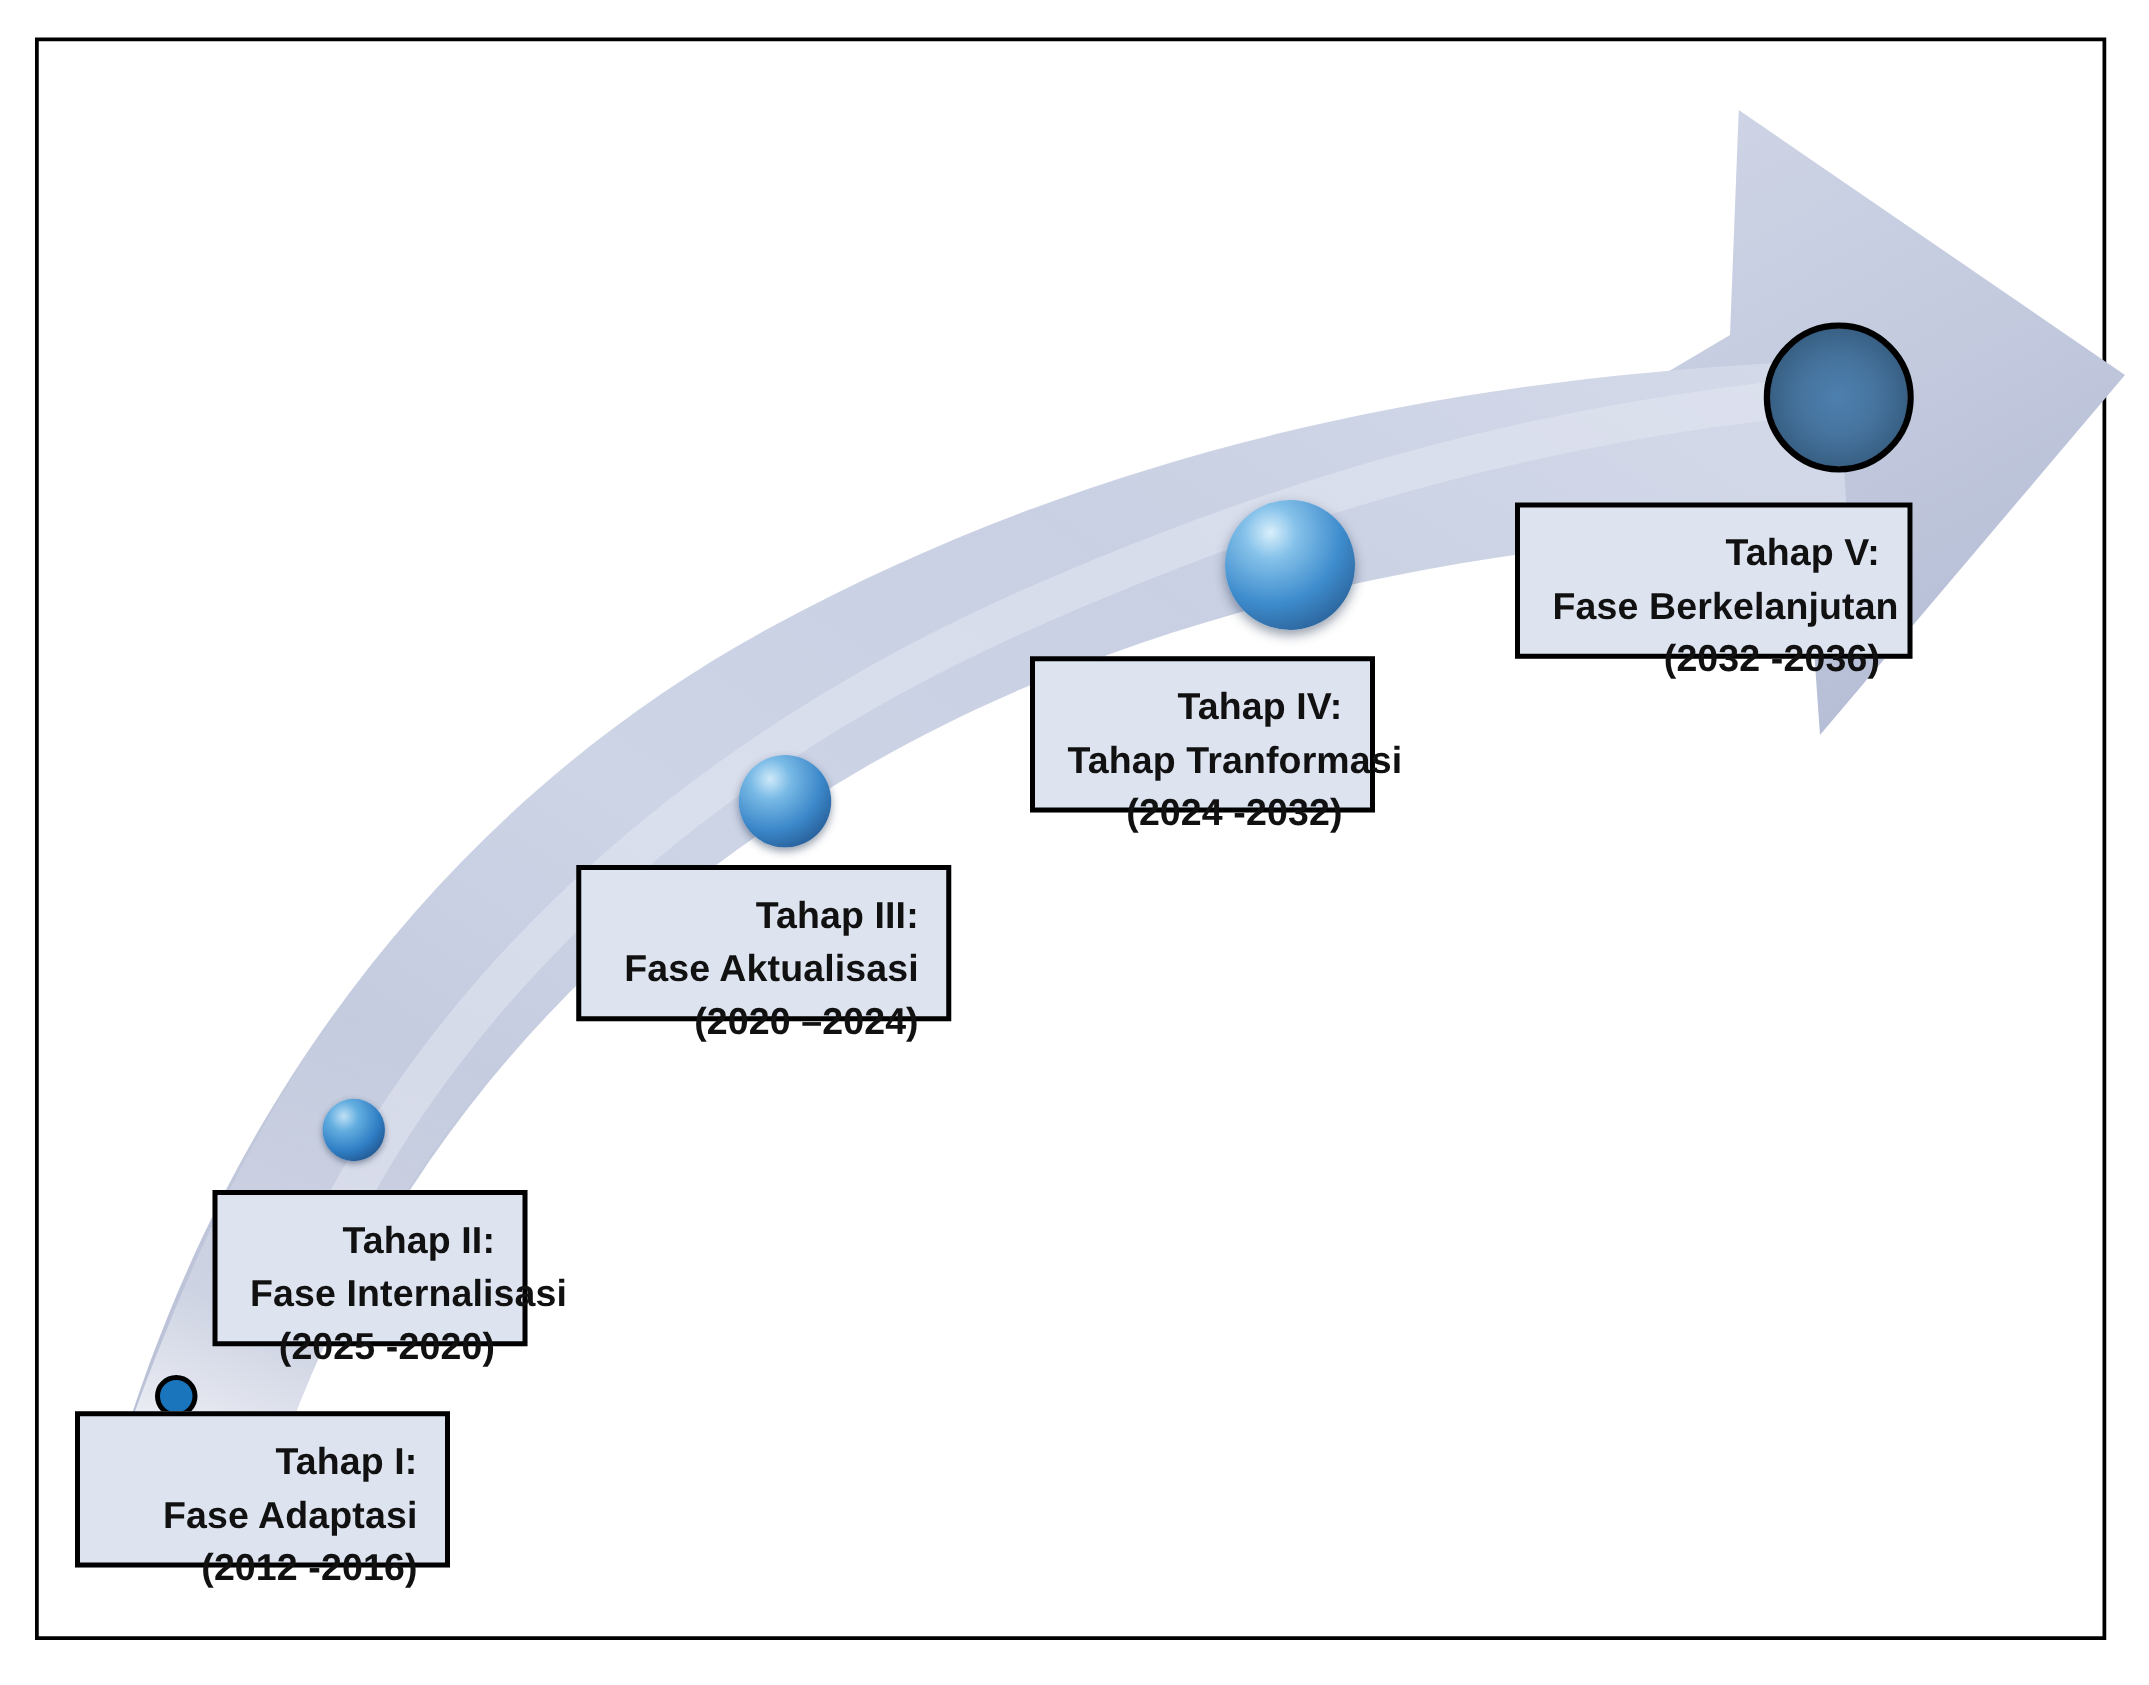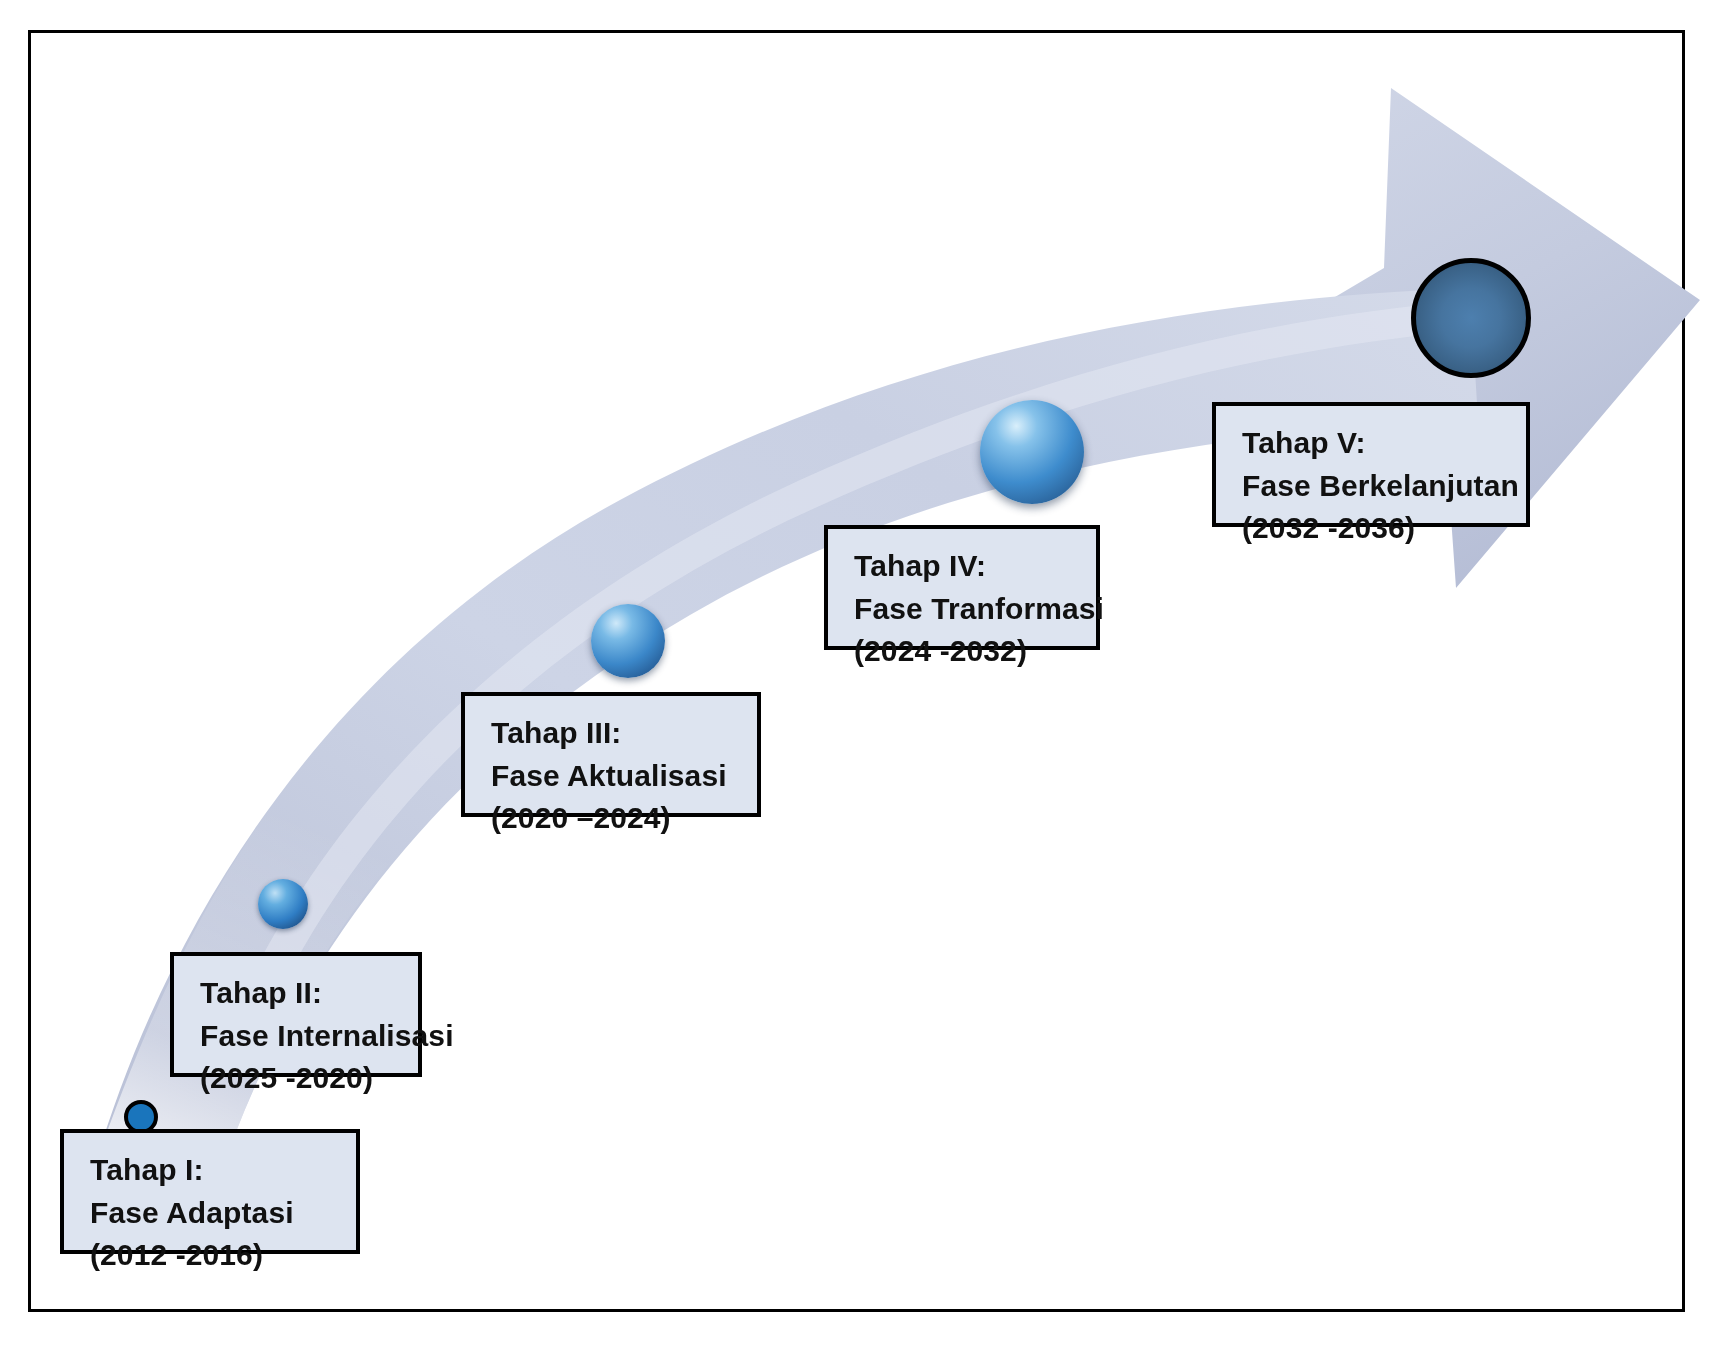--- a/index.html
+++ b/index.html
@@ -41,20 +41,21 @@
     background: #dde4f0;
     border: 4px solid #000000;
     padding: 16px 22px 16px 26px;
     color: #111111;
     font-weight: bold;
     line-height: 1.42;
     font-size: 30px;
     letter-spacing: 0.1px;
     white-space: nowrap;
     font-family: "Liberation Sans", sans-serif;
+    text-align: right;
   }
   .callout .line {
     display: block;
   }
   
   #callout-1 { left: 60px;  top: 1129px; width: 300px; height: 125px; }
   #callout-2 { left: 170px; top: 952px;  width: 252px; height: 125px; }
   #callout-3 { left: 461px; top: 692px;  width: 300px; height: 125px; }
   #callout-4 { left: 824px; top: 525px;  width: 276px; height: 125px; }
   #callout-5 { left: 1212px;top: 402px;  width: 318px; height: 125px; }
@@ -179,21 +180,21 @@
   </div>
 
   <div class="callout" id="callout-3">
     <span class="line">Tahap III:</span>
     <span class="line">Fase Aktualisasi</span>
     <span class="line">(2020 –2024)</span>
   </div>
 
   <div class="callout" id="callout-4">
     <span class="line">Tahap IV:</span>
-    <span class="line">Fase Tranformasi</span>
+    <span class="line">Tahap Tranformasi</span>
     <span class="line">(2024 -2032)</span>
   </div>
 
   <div class="callout" id="callout-5">
     <span class="line">Tahap V:</span>
     <span class="line">Fase Berkelanjutan</span>
     <span class="line">(2032 -2036)</span>
   </div>
 
 </div>

